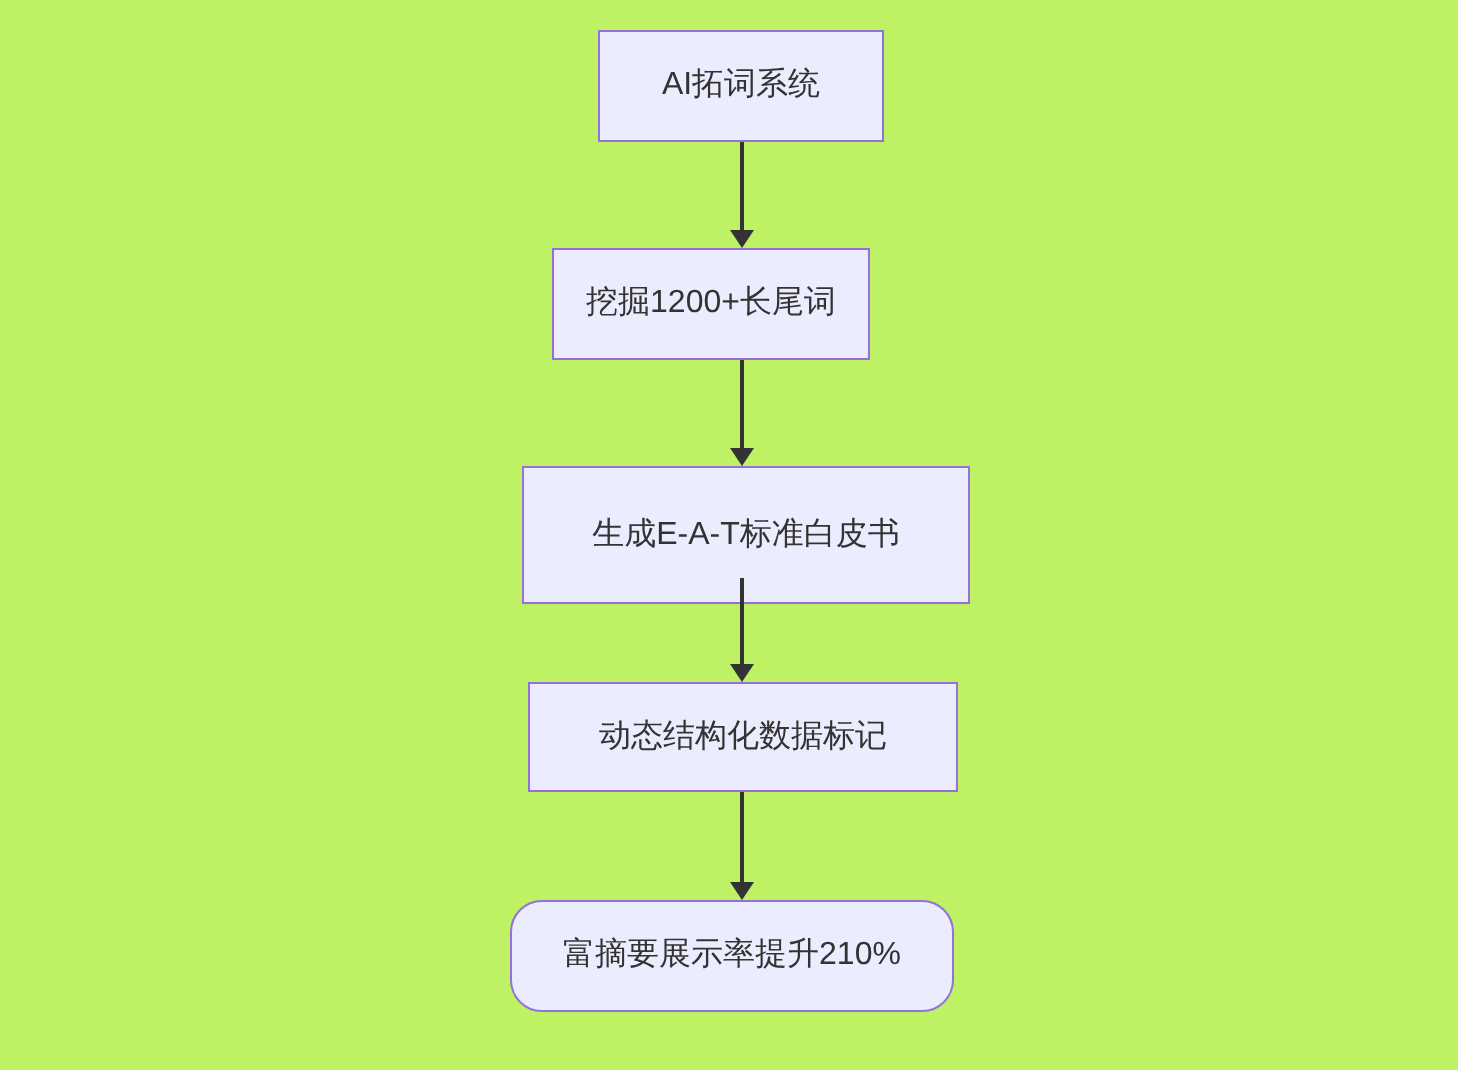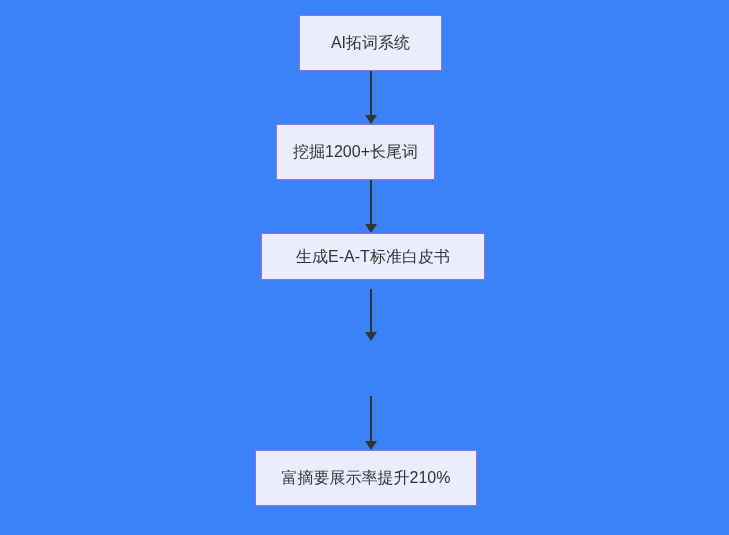--- a/index.html
+++ b/index.html
@@ -4,41 +4,41 @@
 <style>
   html, body {
     margin: 0;
     padding: 0;
     font-family: "Liberation Sans", "DejaVu Sans", sans-serif;
   }
   .canvas {
     position: relative;
     width: 729px;
     height: 535px;
-    background: #3b82f6;
+    background: #bef264;
     overflow: hidden;
   }
   .flow-node {
     position: absolute;
     box-sizing: border-box;
     background: #ECECFF;
     border: 1px solid #9370DB;
     color: #333333;
     font-size: 16px;
     display: flex;
     align-items: center;
     justify-content: center;
     text-align: center;
     line-height: 1.2;
   }
   .node1 { top: 15px;  left: 299px; width: 143px; height: 56px; }
   .node2 { top: 124px; left: 276px; width: 159px; height: 56px; }
-  .node3 { top: 233px; left: 261px; width: 224px; height: 47px; }
+  .node3 { top: 233px; left: 261px; width: 224px; height: 69px; }
   .node4 { top: 341px; left: 264px; width: 215px; height: 55px; }
-  .node5 { top: 450px; left: 255px; width: 222px; height: 56px; }
+  .node5 { top: 450px; left: 255px; width: 222px; height: 56px; border-radius: 16px; }
 
   .edge {
     position: absolute;
     left: 365px;
     width: 12px;
   }
   .edge1 { top: 71px;  height: 53px; }
   .edge2 { top: 180px; height: 53px; }
   .edge3 { top: 289px; height: 52px; }
   .edge4 { top: 396px; height: 54px; }
@@ -86,20 +86,23 @@
 
   <div class="flow-node node3">
     <span>生成E-A-T标准白皮书</span>
   </div>
 
   <div class="edge edge3">
     <div class="edge-line"></div>
     <div class="edge-head"></div>
   </div>
 
+  <div class="flow-node node4">
+    <span>动态结构化数据标记</span>
+  </div>
 
   <div class="edge edge4">
     <div class="edge-line"></div>
     <div class="edge-head"></div>
   </div>
 
   <div class="flow-node node5">
     <span>富摘要展示率提升210%</span>
   </div>
 

